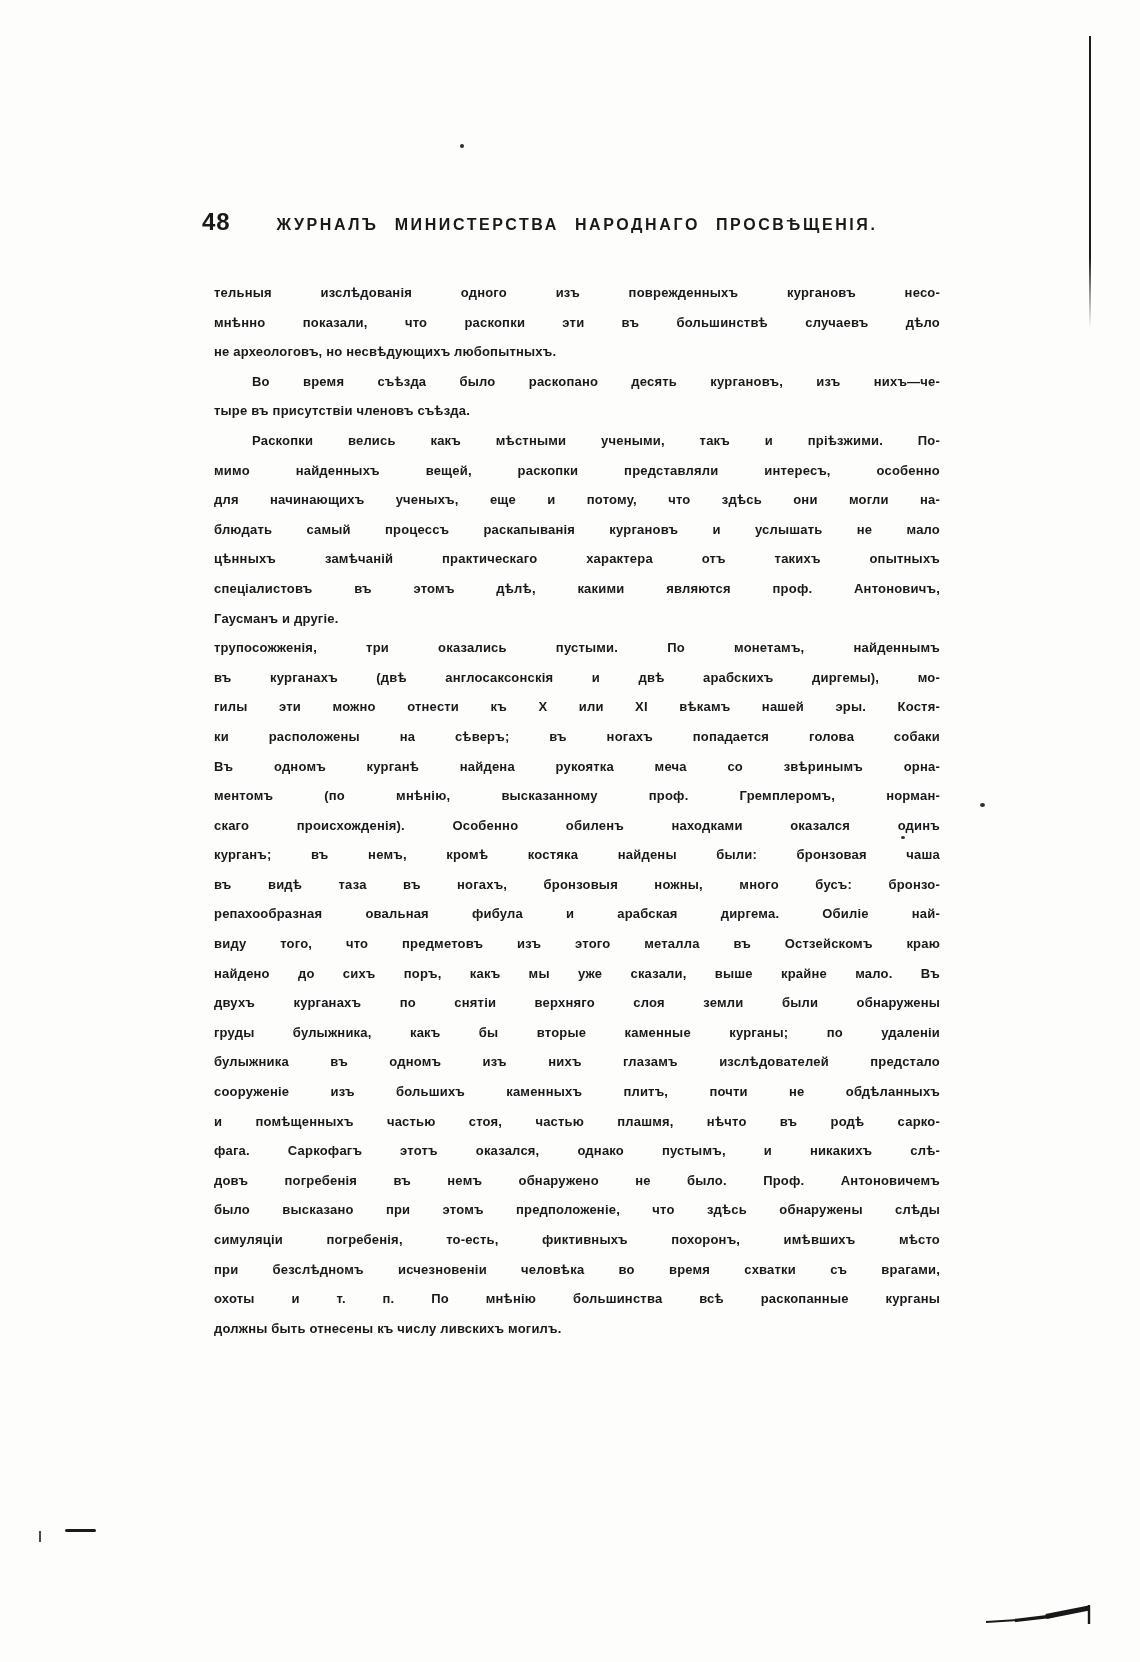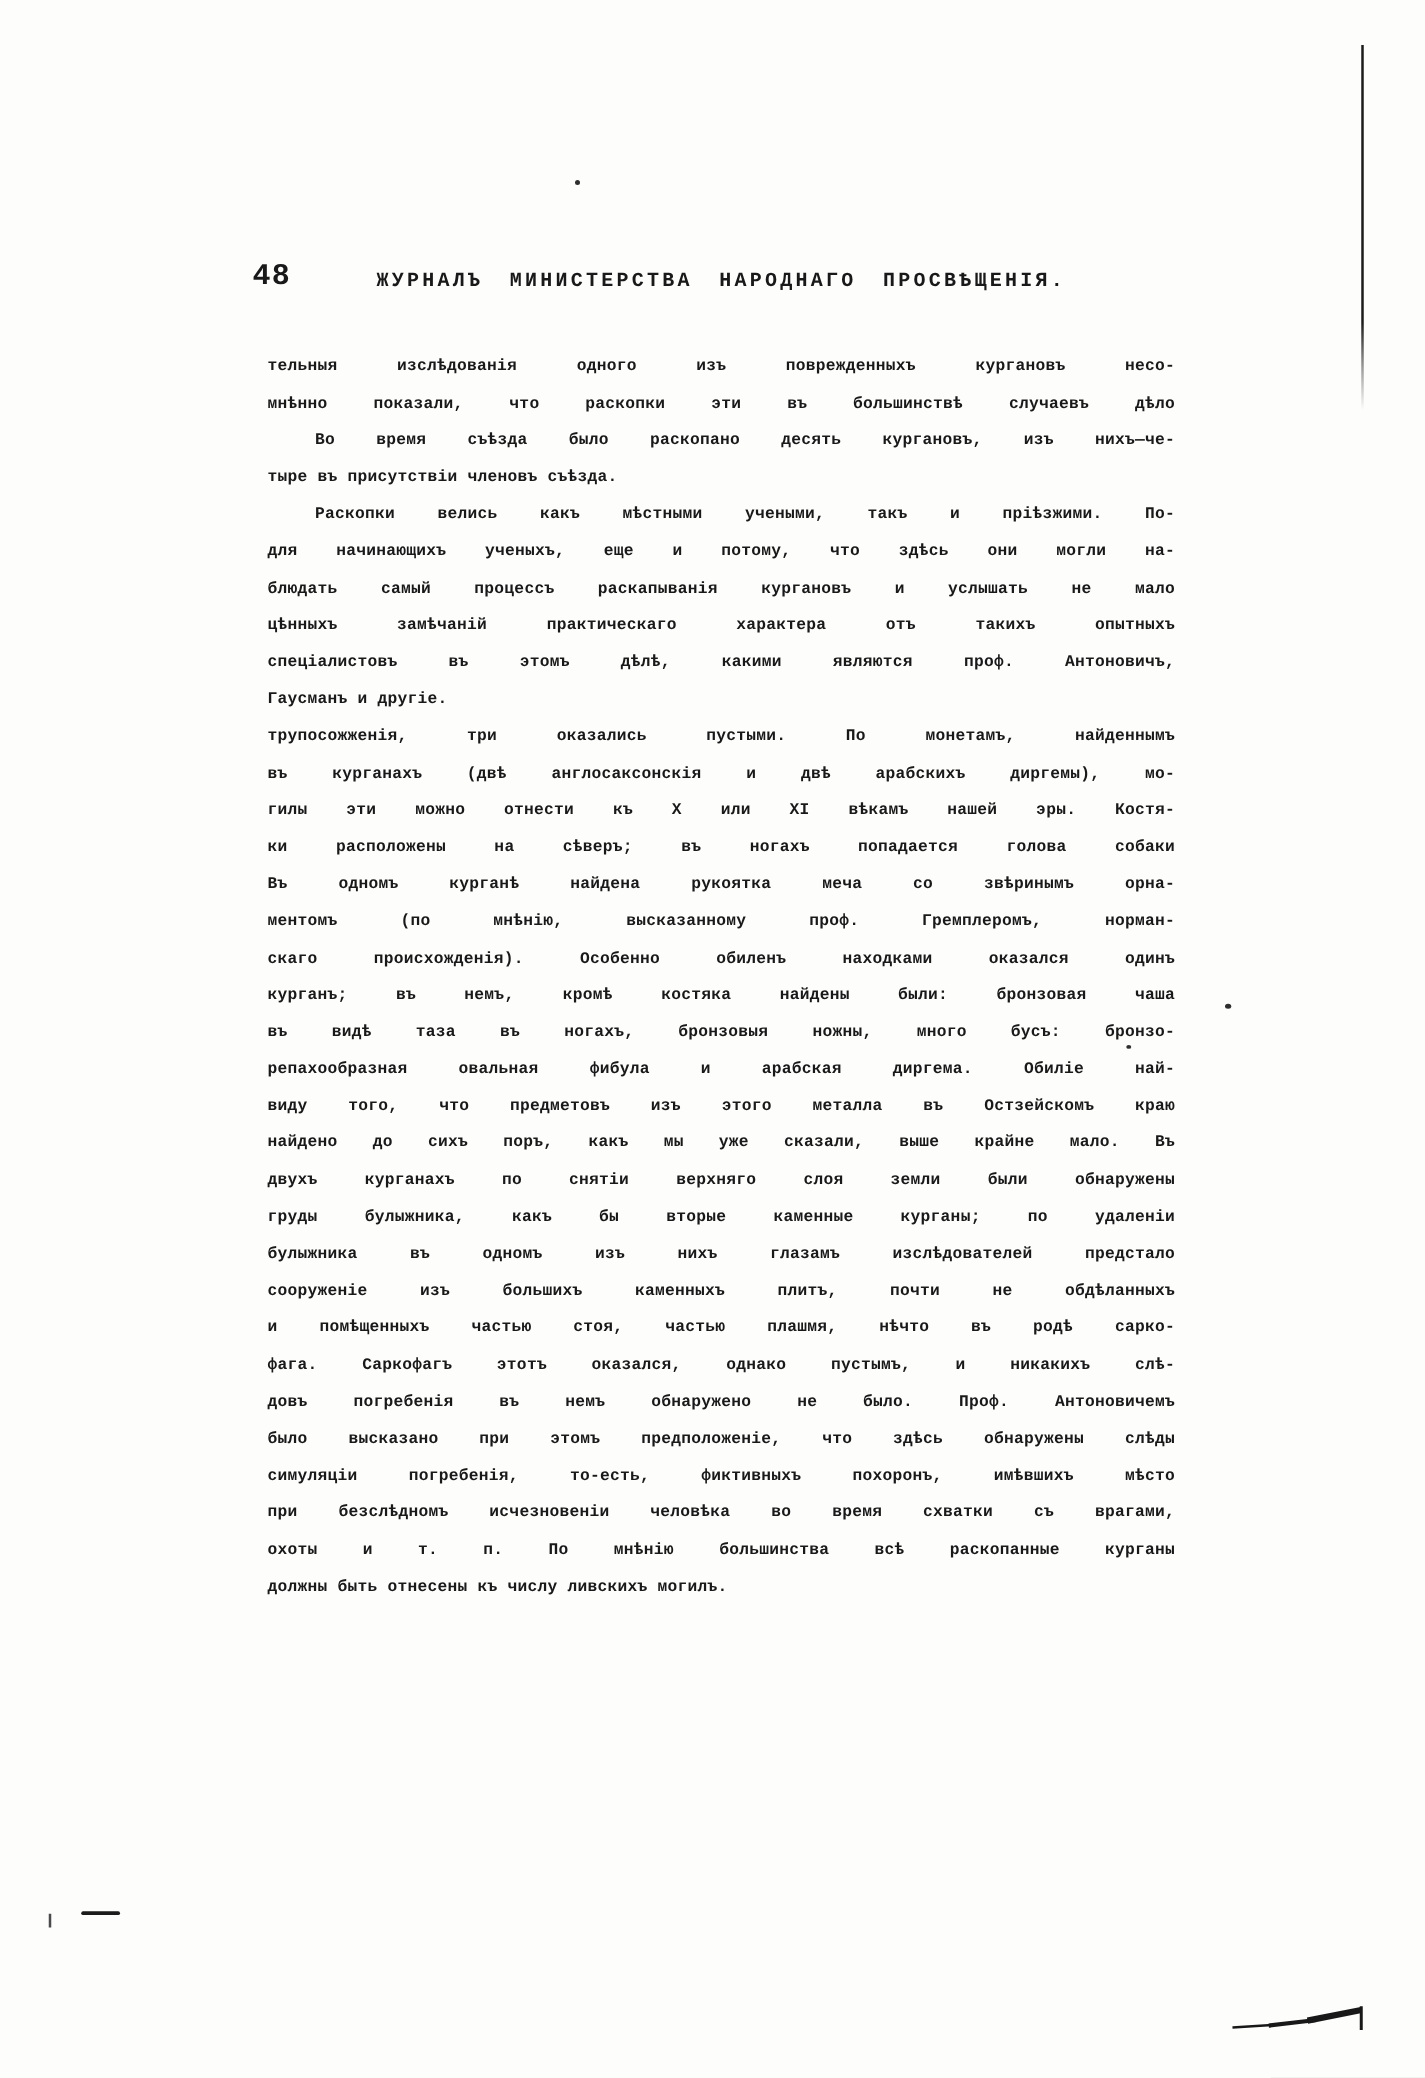--- a/index.html
+++ b/index.html
@@ -1,20 +1,20 @@
 <!DOCTYPE html>
 <html><head>
 <meta charset="utf-8">
 <style>
   html,body { margin:0; padding:0; background:#e8e8e8; }
   .page {
     position:relative;
     width:1140px; height:1662px;
     background:#fdfdfc;
-    font-family:Liberation Mono, monospace;
+    font-family:Liberation Sans, sans-serif;
     color:#191919;
     overflow:hidden;
   }
   
   .page-number {
     position:absolute; left:202px; top:208px;
     font-size:24px; font-weight:bold; letter-spacing:1px;
   }
   .running-title {
     position:absolute; left:214px; top:216px; width:726px;
@@ -57,23 +57,25 @@
 
 <div class="page">
 
   <div class="page-number">48</div>
 
   <div class="running-title">ЖУРНАЛЪ МИНИСТЕРСТВА НАРОДНАГО ПРОСВѢЩЕНІЯ.</div>
 
   <div class="text-block">
       <div class="line">тельныя изслѣдованія одного изъ поврежденныхъ кургановъ несо-</div>
       <div class="line">мнѣнно показали, что раскопки эти въ большинствѣ случаевъ дѣло</div>
+      <div class="line noj">не археологовъ, но несвѣдующихъ любопытныхъ.</div>
       <div class="line ind">Во время съѣзда было раскопано десять кургановъ, изъ нихъ—че-</div>
       <div class="line noj">тыре въ присутствіи членовъ съѣзда.</div>
       <div class="line ind">Раскопки велись какъ мѣстными учеными, такъ и пріѣзжими. По-</div>
+      <div class="line">мимо найденныхъ вещей, раскопки представляли интересъ, особенно</div>
       <div class="line">для начинающихъ ученыхъ, еще и потому, что здѣсь они могли на-</div>
       <div class="line">блюдать самый процессъ раскапыванія кургановъ и услышать не мало</div>
       <div class="line">цѣнныхъ замѣчаній практическаго характера отъ такихъ опытныхъ</div>
       <div class="line">спеціалистовъ въ этомъ дѣлѣ, какими являются проф. Антоновичъ,</div>
       <div class="line noj">Гаусманъ и другіе.</div>
       <div class="line">трупосожженія, три оказались пустыми. По монетамъ, найденнымъ</div>
       <div class="line">въ курганахъ (двѣ англосаксонскія и двѣ арабскихъ диргемы), мо-</div>
       <div class="line">гилы эти можно отнести къ X или XI вѣкамъ нашей эры. Костя-</div>
       <div class="line">ки расположены на сѣверъ; въ ногахъ попадается голова собаки</div>
       <div class="line">Въ одномъ курганѣ найдена рукоятка меча со звѣринымъ орна-</div>

